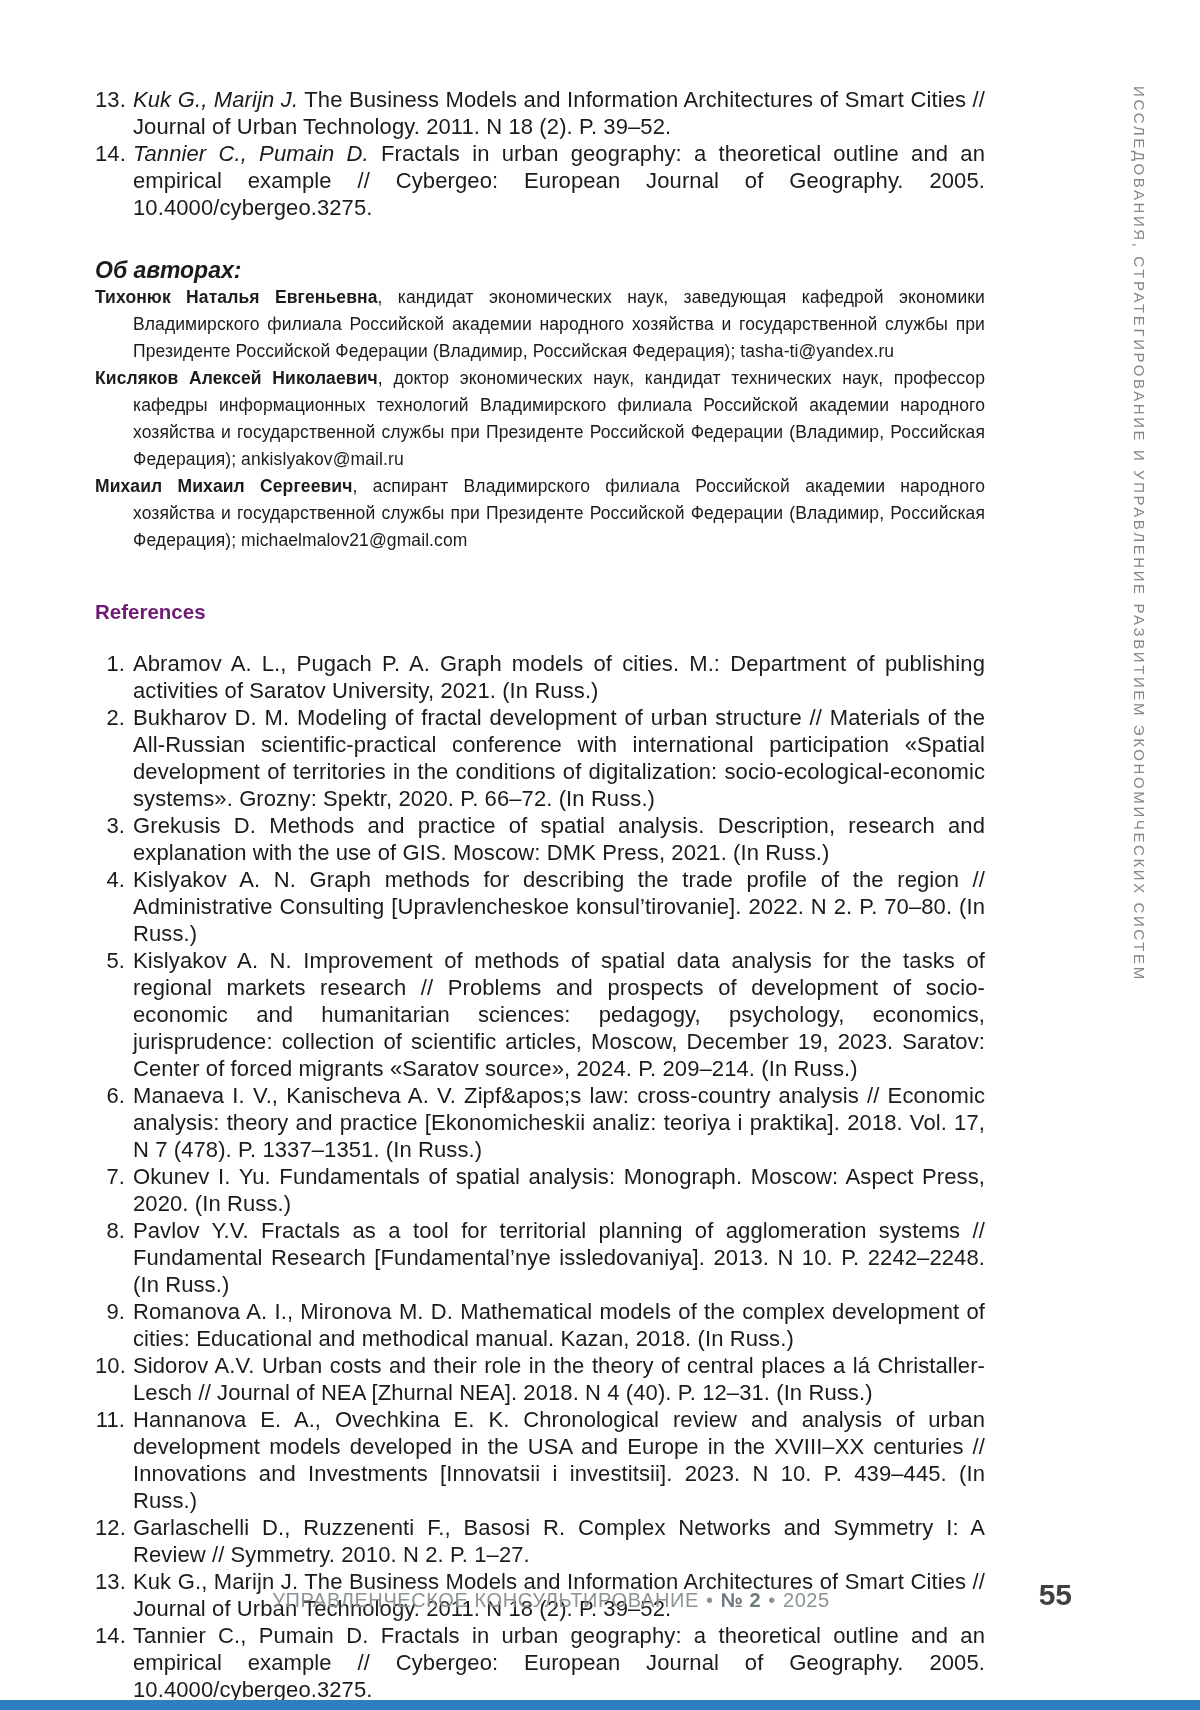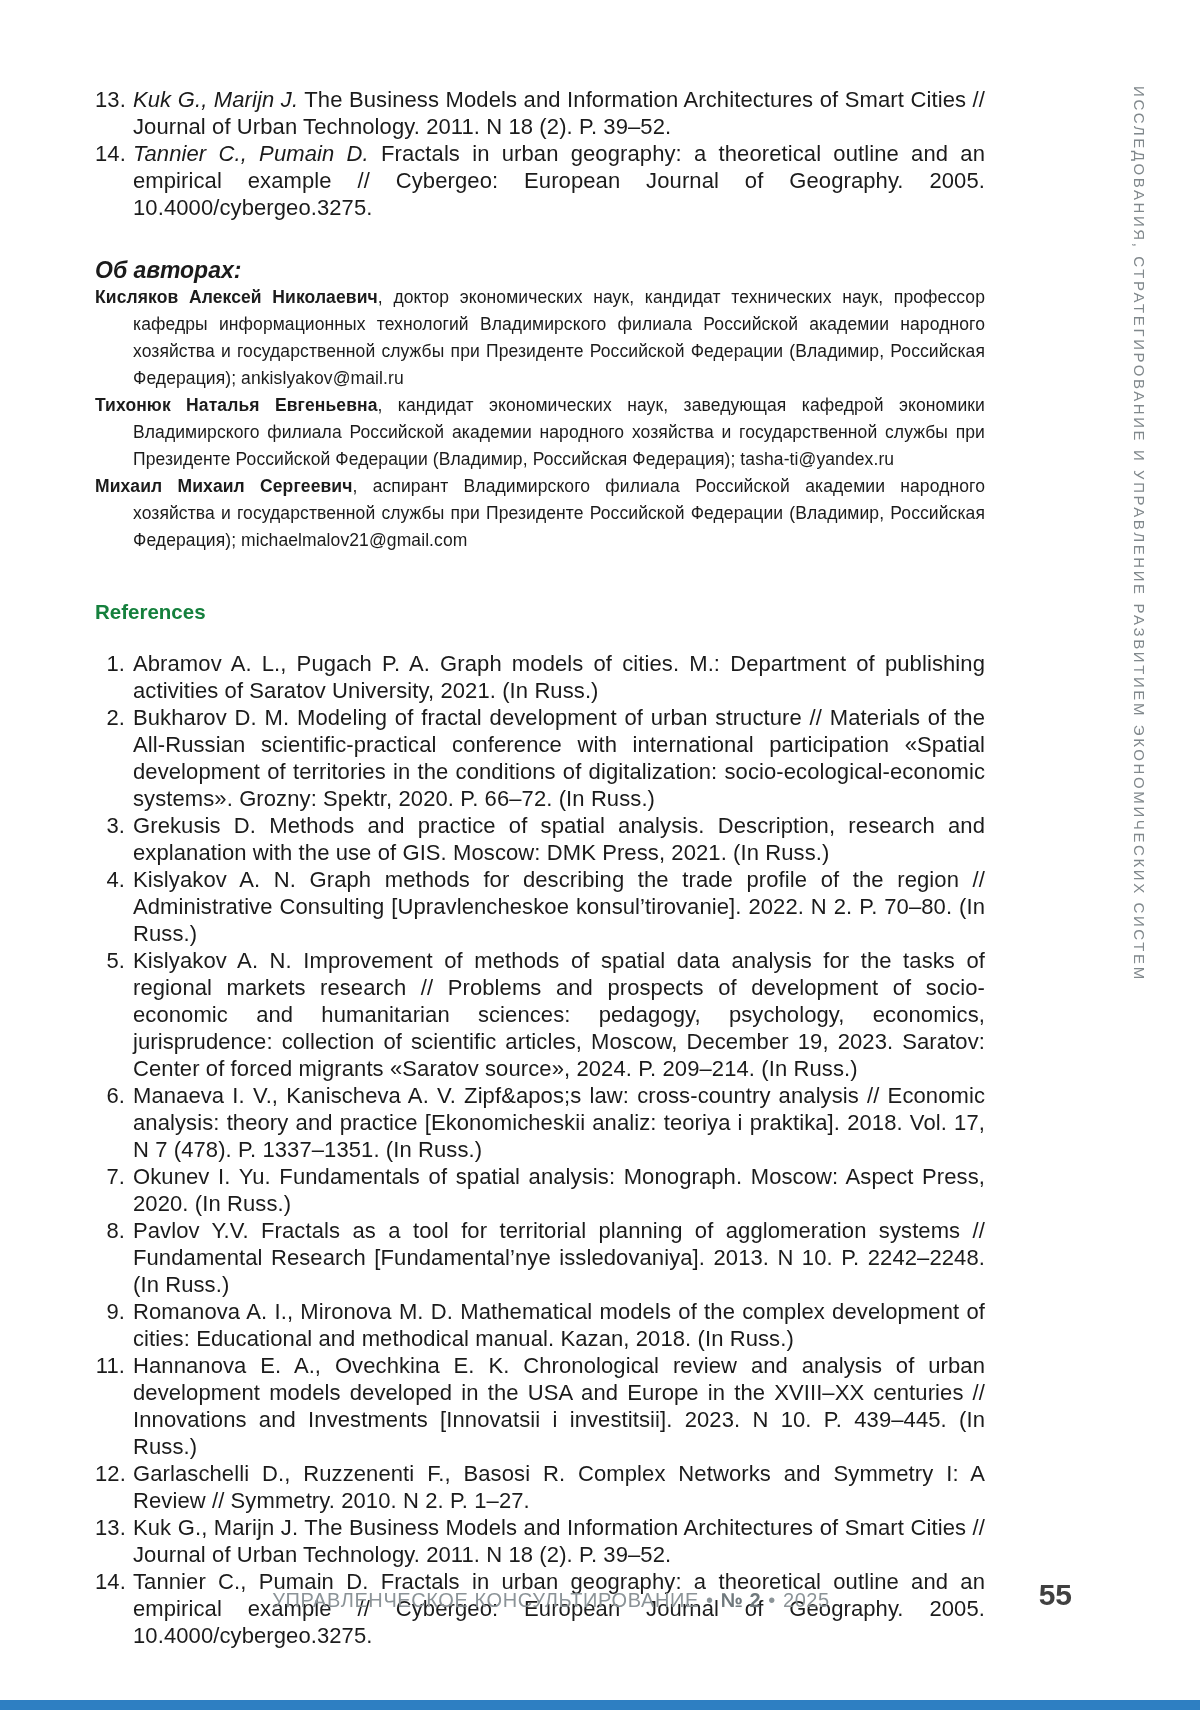--- a/index.html
+++ b/index.html
@@ -50,21 +50,21 @@
     line-height: 27px;
     letter-spacing: 0.1px;
   }
   .bio-name { font-weight: bold; }
   .refs-heading {
     margin: 46px 0 26px 0;
     font-size: 20.5px;
     line-height: 24px;
     font-weight: bold;
     font-style: normal;
-    color: #15803d;
+    color: #701a75;
   }
   .footer-line {
     position: absolute;
     left: 106px;
     top: 1589px;
     width: 890px;
     text-align: center;
     color: #8b9397;
     font-size: 20px;
     letter-spacing: 0.6px;
@@ -109,36 +109,37 @@
       <li class="ref-item">
         <span class="num">13.</span><span class="it">Kuk G., Marijn J.</span><span> The Business Models and Information Architectures of Smart Cities // Journal of Urban Technology. 2011. N 18 (2). P. 39–52.</span>
       </li>
       <li class="ref-item">
         <span class="num">14.</span><span class="it">Tannier C., Pumain D.</span><span> Fractals in urban geography: a theoretical outline and an empirical example // Cybergeo: European Journal of Geography. 2005. 10.4000/cybergeo.3275.</span>
       </li>
     </ol>
 
     <p class="about-heading">Об авторах:</p>
 
+    <p class="bio"><span class="bio-name">Тихонюк Наталья Евгеньевна</span><span>, кандидат экономических наук, заведующая кафедрой экономики Владимирского филиала Российской академии народного хозяйства и государственной службы при Президенте Российской Федерации (Владимир, Российская Федерация); tasha-ti@yandex.ru</span></p>
     <p class="bio"><span class="bio-name">Кисляков Алексей Николаевич</span><span>, доктор экономических наук, кандидат технических наук, профессор кафедры информационных технологий Владимирского филиала Российской академии народного хозяйства и государственной службы при Президенте Российской Федерации (Владимир, Российская Федерация); ankislyakov@mail.ru</span></p>
-    <p class="bio"><span class="bio-name">Тихонюк Наталья Евгеньевна</span><span>, кандидат экономических наук, заведующая кафедрой экономики Владимирского филиала Российской академии народного хозяйства и государственной службы при Президенте Российской Федерации (Владимир, Российская Федерация); tasha-ti@yandex.ru</span></p>
     <p class="bio"><span class="bio-name">Михаил Михаил Сергеевич</span><span>, аспирант Владимирского филиала Российской академии народного хозяйства и государственной службы при Президенте Российской Федерации (Владимир, Российская Федерация); michaelmalov21@gmail.com</span></p>
 
     <p class="refs-heading">References</p>
 
     <ol class="ref-list">
       <li class="ref-item"><span class="num">1.</span><span>Abramov A. L., Pugach P. A. Graph models of cities. M.: Department of publishing activities of Saratov University, 2021. (In Russ.)</span></li>
       <li class="ref-item"><span class="num">2.</span><span>Bukharov D. M. Modeling of fractal development of urban structure // Materials of the All-Russian scientific-practical conference with international participation «Spatial development of territories in the conditions of digitalization: socio-ecological-economic systems». Grozny: Spektr, 2020. P. 66–72. (In Russ.)</span></li>
       <li class="ref-item"><span class="num">3.</span><span>Grekusis D. Methods and practice of spatial analysis. Description, research and explanation with the use of GIS. Moscow: DMK Press, 2021. (In Russ.)</span></li>
       <li class="ref-item"><span class="num">4.</span><span>Kislyakov A. N. Graph methods for describing the trade profile of the region // Administrative Consulting [Upravlencheskoe konsul’tirovanie]. 2022. N 2. P. 70–80. (In Russ.)</span></li>
       <li class="ref-item"><span class="num">5.</span><span>Kislyakov A. N. Improvement of methods of spatial data analysis for the tasks of regional markets research // Problems and prospects of development of socio-economic and humanitarian sciences: pedagogy, psychology, economics, jurisprudence: collection of scientific articles, Moscow, December 19, 2023. Saratov: Center of forced migrants «Saratov source», 2024. P. 209–214. (In Russ.)</span></li>
       <li class="ref-item"><span class="num">6.</span><span>Manaeva I. V., Kanischeva A. V. Zipf&amp;apos;s law: cross-country analysis // Economic analysis: theory and practice [Ekonomicheskii analiz: teoriya i praktika]. 2018. Vol. 17, N 7 (478). P. 1337–1351. (In Russ.)</span></li>
       <li class="ref-item"><span class="num">7.</span><span>Okunev I. Yu. Fundamentals of spatial analysis: Monograph. Moscow: Aspect Press, 2020. (In Russ.)</span></li>
       <li class="ref-item"><span class="num">8.</span><span>Pavlov Y.V. Fractals as a tool for territorial planning of agglomeration systems // Fundamental Research [Fundamental’nye issledovaniya]. 2013. N 10. P. 2242–2248. (In Russ.)</span></li>
       <li class="ref-item"><span class="num">9.</span><span>Romanova A. I., Mironova M. D. Mathematical models of the complex development of cities: Educational and methodical manual. Kazan, 2018. (In Russ.)</span></li>
+      <li class="ref-item"><span class="num">10.</span><span>Sidorov A.V. Urban costs and their role in the theory of central places a lá Christaller-Lesch // Journal of NEA [Zhurnal NEA]. 2018. N 4 (40). P. 12–31. (In Russ.)</span></li>
       <li class="ref-item"><span class="num">11.</span><span>Hannanova E. A., Ovechkina E. K. Chronological review and analysis of urban development models developed in the USA and Europe in the XVIII–XX centuries // Innovations and Investments [Innovatsii i investitsii]. 2023. N 10. P. 439–445. (In Russ.)</span></li>
       <li class="ref-item"><span class="num">12.</span><span>Garlaschelli D., Ruzzenenti F., Basosi R. Complex Networks and Symmetry I: A Review // Symmetry. 2010. N 2. P. 1–27.</span></li>
       <li class="ref-item"><span class="num">13.</span><span>Kuk G., Marijn J. The Business Models and Information Architectures of Smart Cities // Journal of Urban Technology. 2011. N 18 (2). P. 39–52.</span></li>
       <li class="ref-item"><span class="num">14.</span><span>Tannier C., Pumain D. Fractals in urban geography: a theoretical outline and an empirical example // Cybergeo: European Journal of Geography. 2005. 10.4000/cybergeo.3275.</span></li>
     </ol>
 
   </div>
 
   <div class="side-text">ИССЛЕДОВАНИЯ, СТРАТЕГИРОВАНИЕ И УПРАВЛЕНИЕ РАЗВИТИЕМ ЭКОНОМИЧЕСКИХ СИСТЕМ</div>
 

